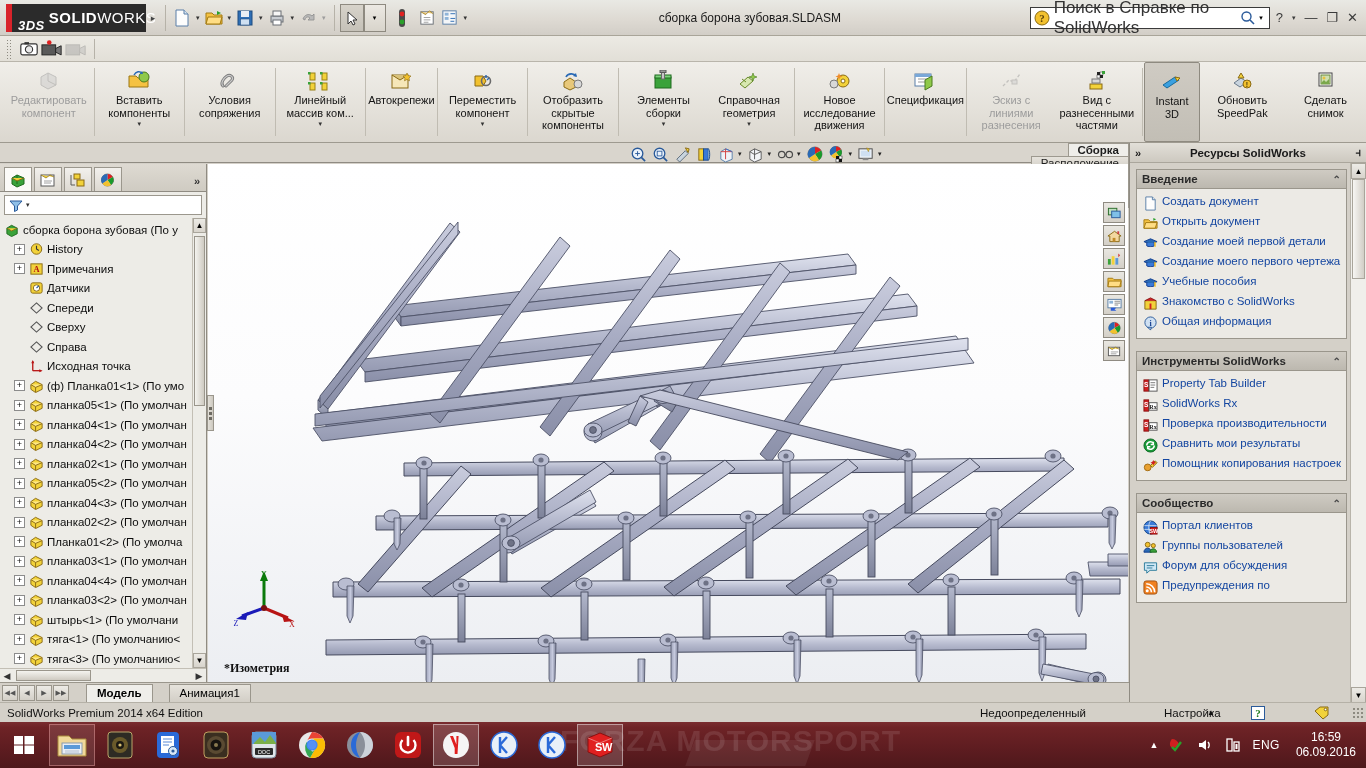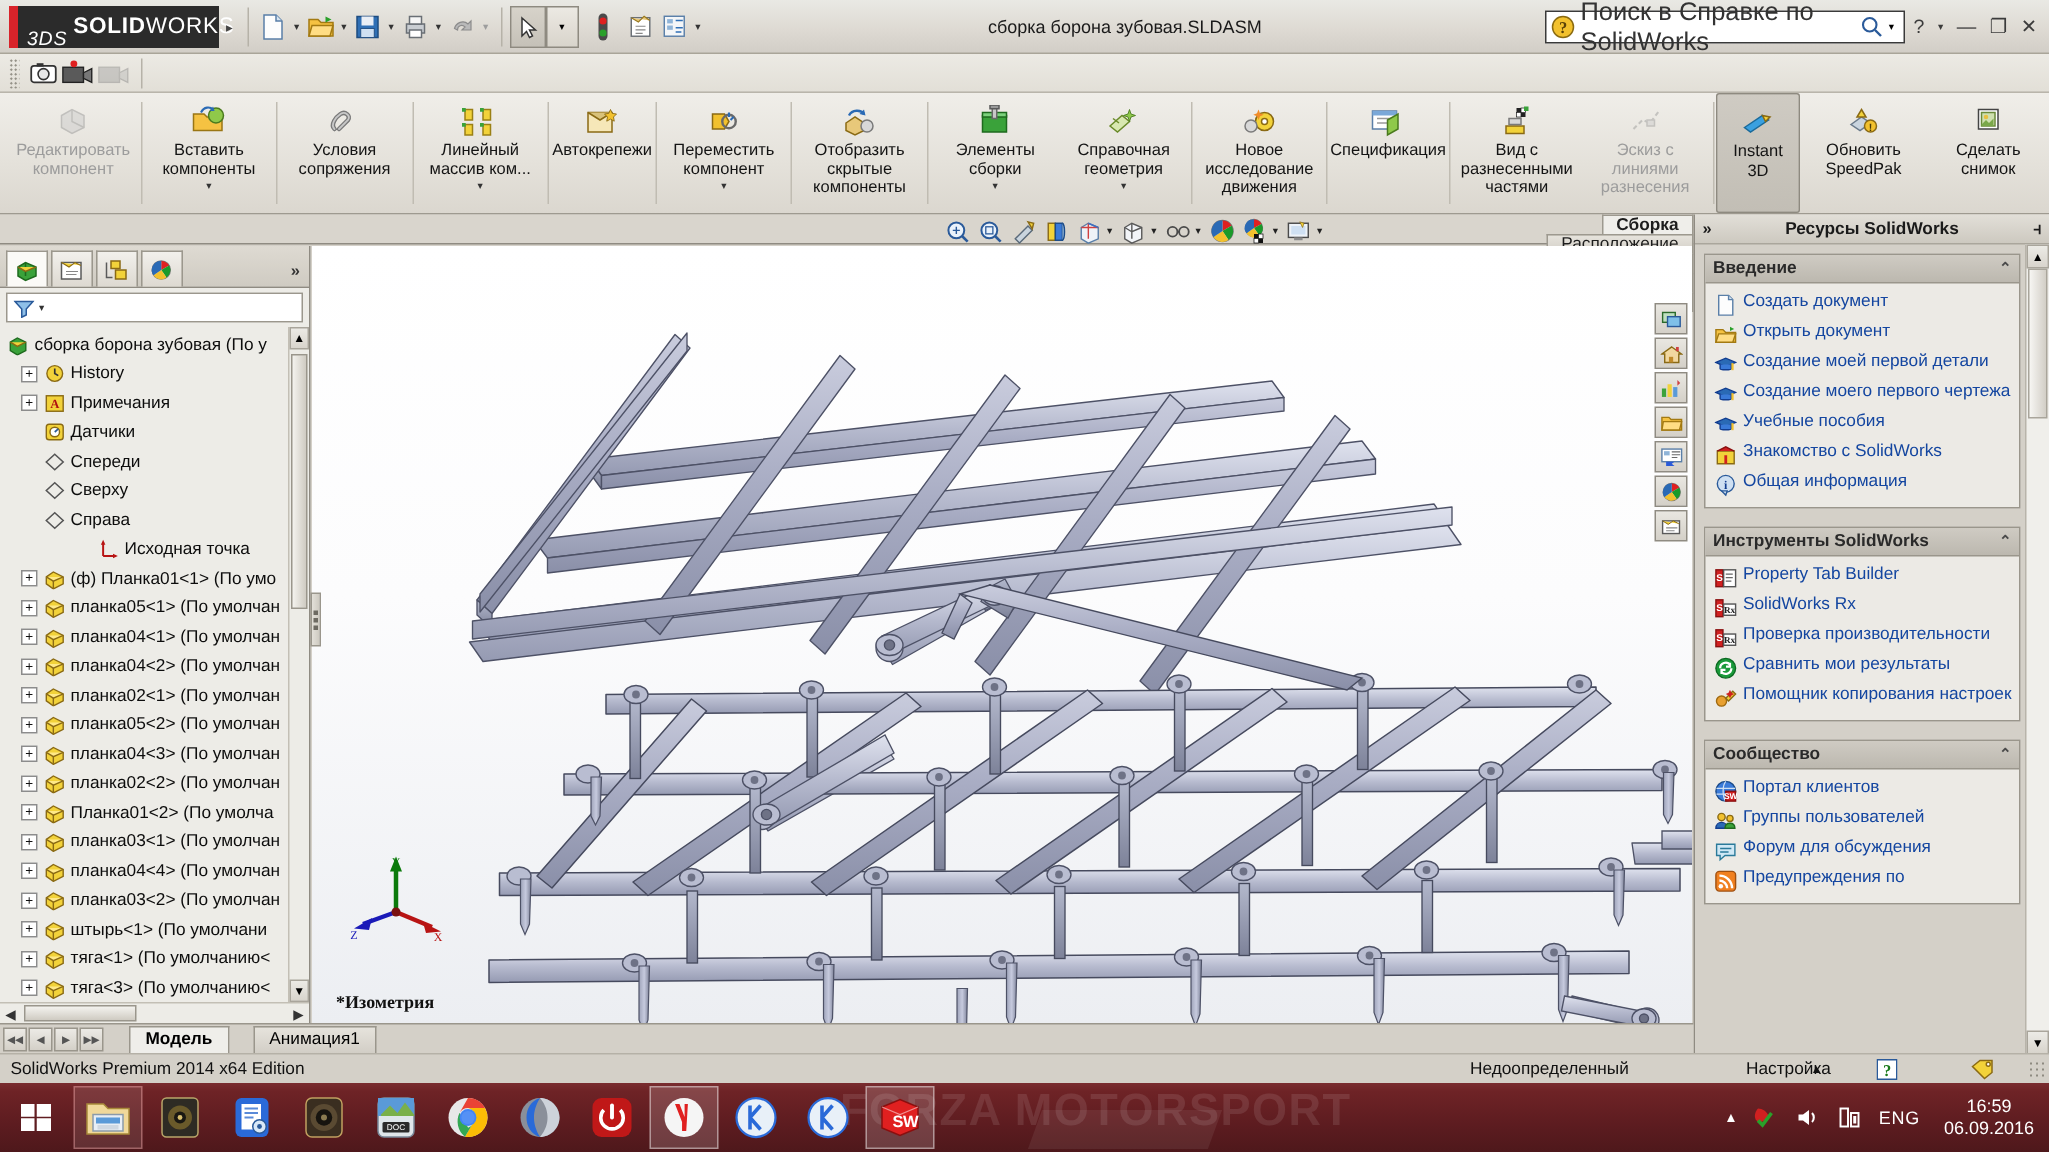--- a/index.html
+++ b/index.html
@@ -20,21 +20,21 @@
     display:flex; align-items:center;
   }
   .sw-logo {
     width:140px; height:28px; margin-left:6px;
     background:#2b2b2b;
     border-left:6px solid #d8232a;
     display:flex; align-items:center; color:#fff;
     font-size:15px; font-weight:bold; letter-spacing:0.5px;
     font-family:"Liberation Sans",sans-serif;
   }
-  .sw-logo .ds { font-size:13px; font-style:italic; margin:16px 4px 0 6px; font-weight:normal;}
+  .sw-logo .ds { font-size:13px; font-style:italic; margin:16px 4px 0 6px; font-weight:bold;}
   .sw-logo .solid { font-weight:bold; }
   .sw-logo .works { font-weight:normal; }
   .tb-arrow { width:14px; text-align:center; color:#444; font-size:9px; }
   .tb-sep { width:1px; height:26px; background:#b6b2a8; margin:0 5px; }
   .tb-btn {
     height:28px; min-width:22px; display:flex; align-items:center; justify-content:center;
     padding:0 1px;
   }
   .tb-caret { font-size:7px; color:#333; padding:0 3px; }
   .doc-title {
@@ -547,48 +547,48 @@
             <rect x="3" y="4" width="16" height="12" fill="#fff" stroke="#5a7fa8"></rect>
             <path d="M3 4h16v3H3z" fill="#7aa8d8"></path>
             <path d="M6 9h10M6 12h10" stroke="#9a9a9a" stroke-width="1"></path>
             <path d="M13 10l7-4v10l-7 4z" fill="#8fc94a" stroke="#4a7a1e"></path>
           </svg>
       </div>
       <div class="lbl">Спецификация</div>
     </div>
     <div class="rb-sep"></div>
 
+    <div class="rb dis">
+      <div class="ico">
+        <svg width="24" height="22" viewBox="0 0 24 22" opacity="0.42">
+            <path d="M4 16l6-6 5 2 6-8" fill="none" stroke="#8e8e8e" stroke-width="1.4" stroke-dasharray="3 2"></path>
+            <rect x="13" y="10" width="5" height="4" fill="#c9c9c9" stroke="#8e8e8e"></rect>
+          </svg>
+      </div>
+      <div class="lbl">Эскиз с линиями разнесения</div>
+    </div>
+
     <div class="rb">
       <div class="ico">
         <svg width="24" height="22" viewBox="0 0 24 22">
             <rect x="5" y="14" width="12" height="5" fill="#f2d23a" stroke="#8a6a14"></rect>
             <rect x="7" y="9" width="8" height="4" fill="#d8d8d8" stroke="#7a7a7a"></rect>
             <g fill="#222">
               <rect x="12" y="2" width="3" height="3"></rect>
               <rect x="15" y="5" width="3" height="3"></rect>
             </g>
             <g fill="#fff" stroke="#222" stroke-width="0.5">
               <rect x="15" y="2" width="3" height="3"></rect>
               <rect x="12" y="5" width="3" height="3"></rect>
             </g>
             <rect x="17" y="1" width="3" height="3" fill="#3aa23a"></rect>
           </svg>
       </div>
       <div class="lbl">Вид с разнесенными частями</div>
     </div>
-
-    <div class="rb dis">
-      <div class="ico">
-        <svg width="24" height="22" viewBox="0 0 24 22" opacity="0.42">
-            <path d="M4 16l6-6 5 2 6-8" fill="none" stroke="#8e8e8e" stroke-width="1.4" stroke-dasharray="3 2"></path>
-            <rect x="13" y="10" width="5" height="4" fill="#c9c9c9" stroke="#8e8e8e"></rect>
-          </svg>
-      </div>
-      <div class="lbl">Эскиз с линиями разнесения</div>
-    </div>
     <div class="rb-sep"></div>
 
     <div class="rb sel">
       <div class="ico">
         <svg width="26" height="22" viewBox="0 0 26 22">
             <path d="M4 14l12-8 4 3-12 8z" fill="#3aa0e0" stroke="#1a6a9a"></path>
             <path d="M16 6l5 1-3 3z" fill="#f2d23a" stroke="#8a6a14"></path>
           </svg>
       </div>
       <div class="lbl">Instant 3D</div>
@@ -820,21 +820,21 @@
           </div>
           <div class="tnode" style="padding-left: 14px;">
             <span class="nospc"></span>
             <span class="ti">
               <svg width="15" height="14" viewBox="0 0 16 14">
                 <path d="M8 1.5l6 5.5-6 5.5-6-5.5z" fill="none" stroke="#555" stroke-width="1.1"></path>
               </svg>
             </span>
             <span class="txt">Справа</span>
           </div>
-          <div class="tnode" style="padding-left: 14px; margin-left: 36px;">
+          <div class="tnode" style="padding-left: 14px;">
             <span class="nospc"></span>
             <span class="ti">
               <svg width="15" height="14" viewBox="0 0 16 14">
                 <path d="M4 12V2" stroke="#b81414" stroke-width="1.4"></path>
                 <path d="M4 12h9" stroke="#b81414" stroke-width="1.4"></path>
                 <polygon points="4,0.5 2.4,4 5.6,4" fill="#b81414"></polygon>
                 <polygon points="14.5,12 11,10.4 11,13.6" fill="#b81414"></polygon>
               </svg>
             </span>
             <span class="txt">Исходная точка</span>

